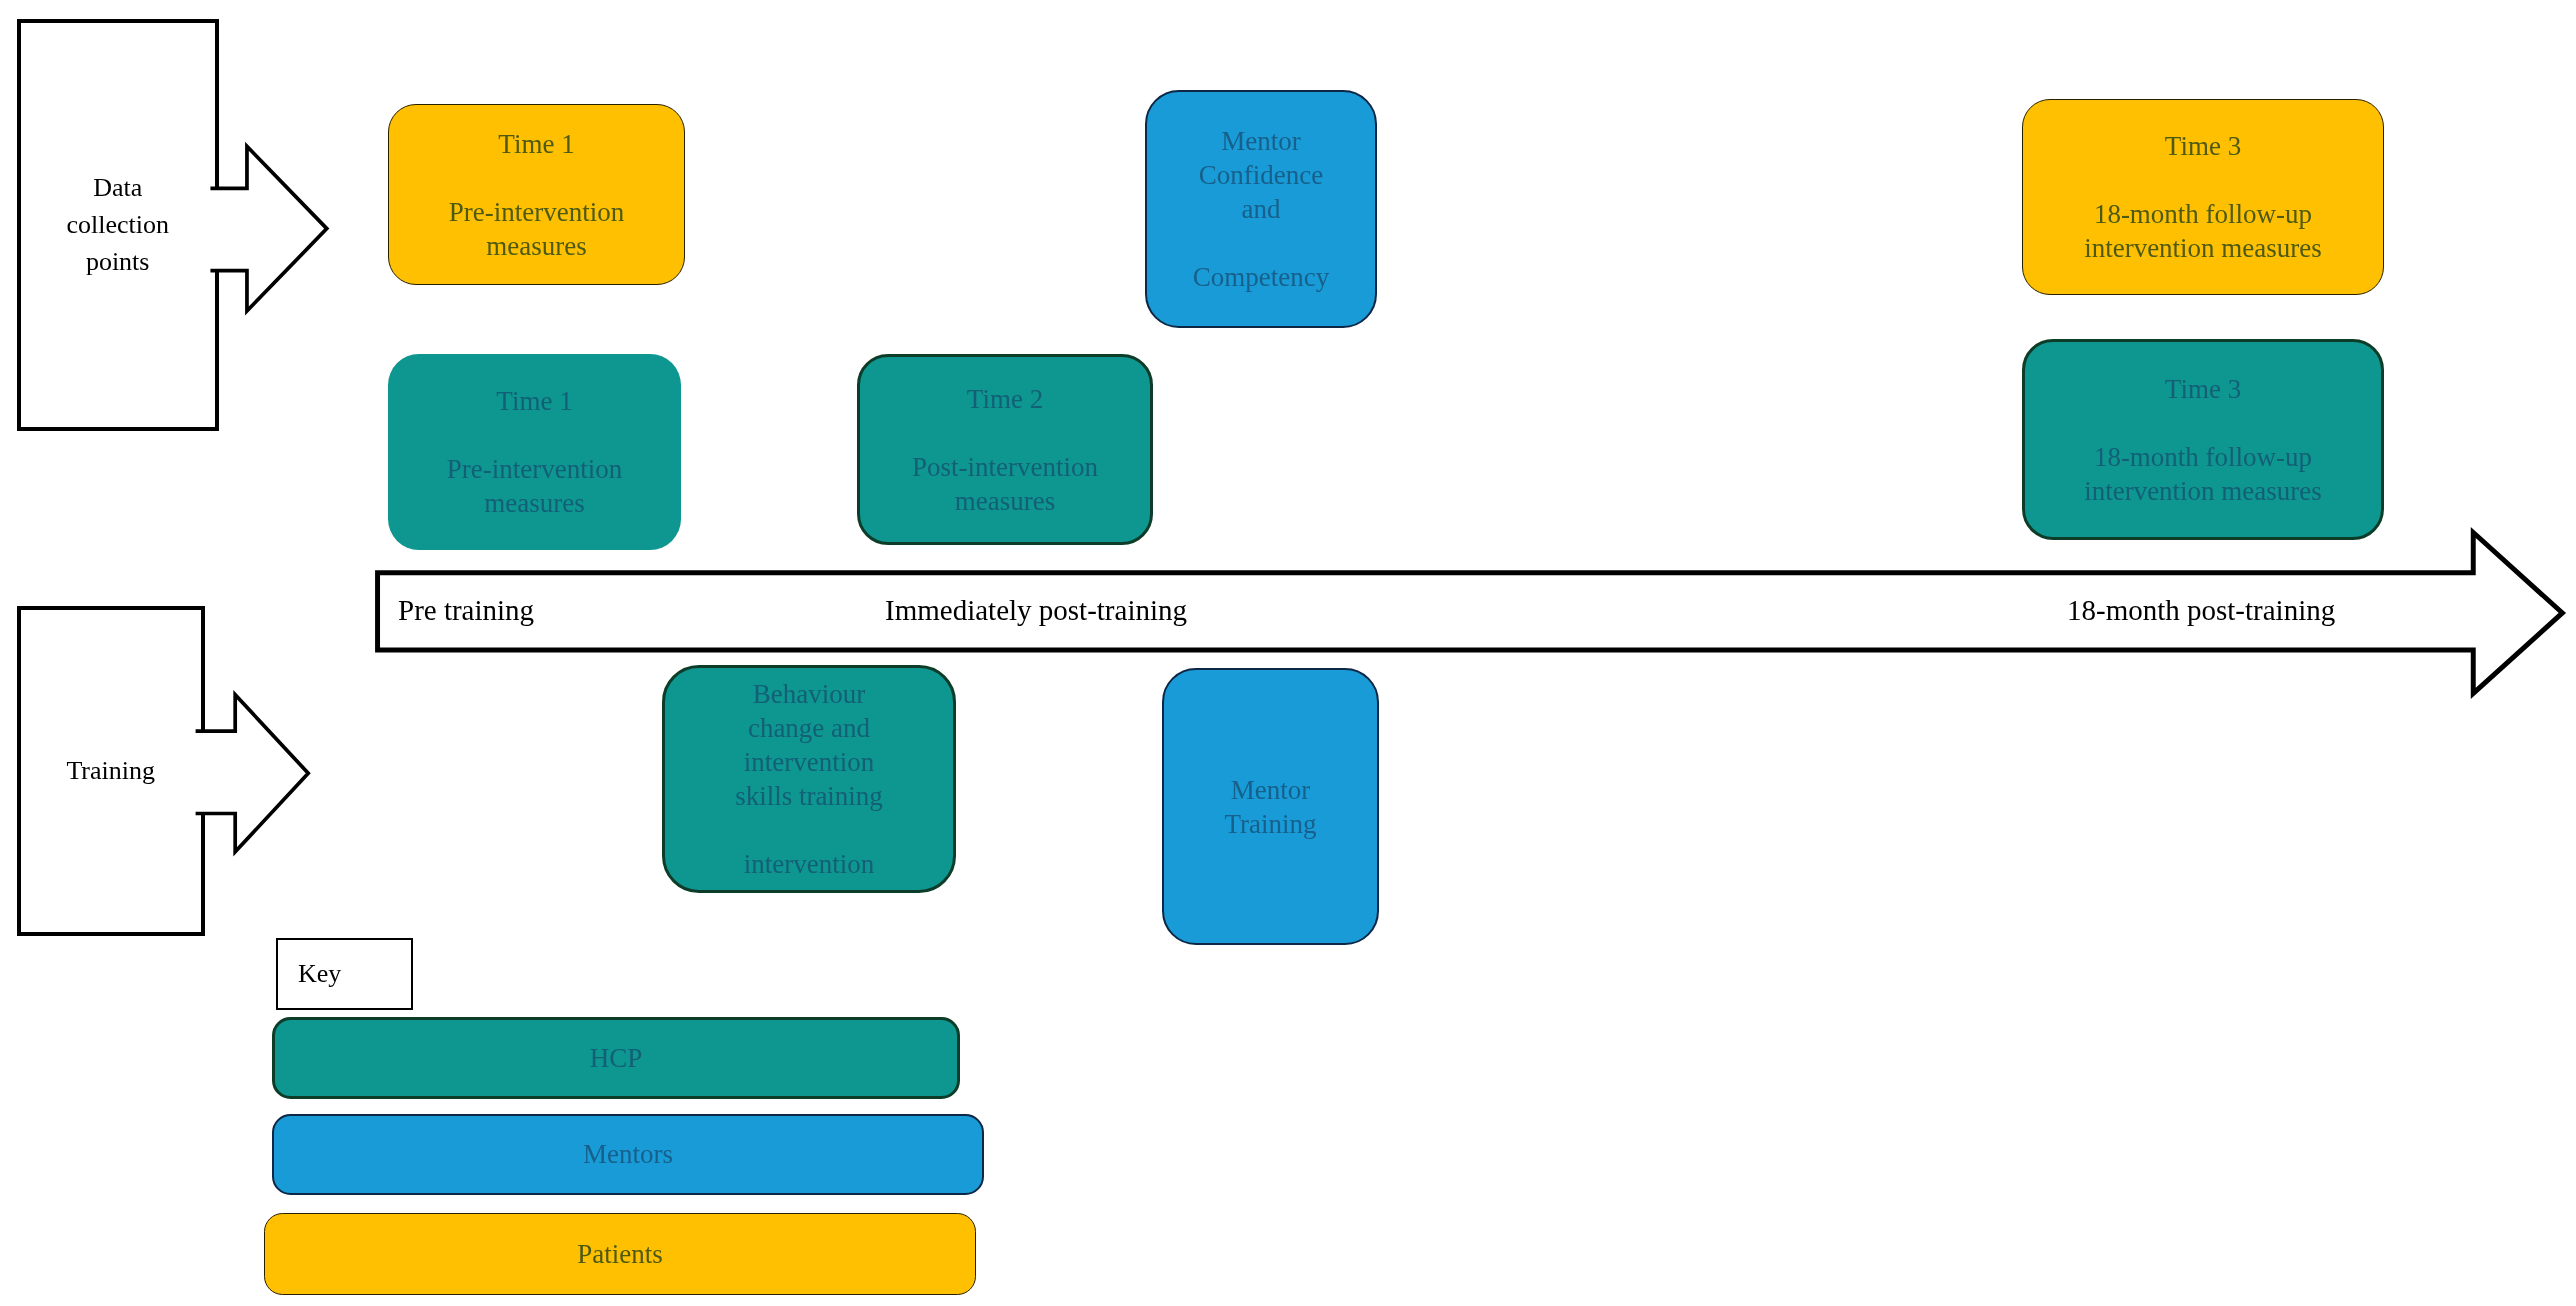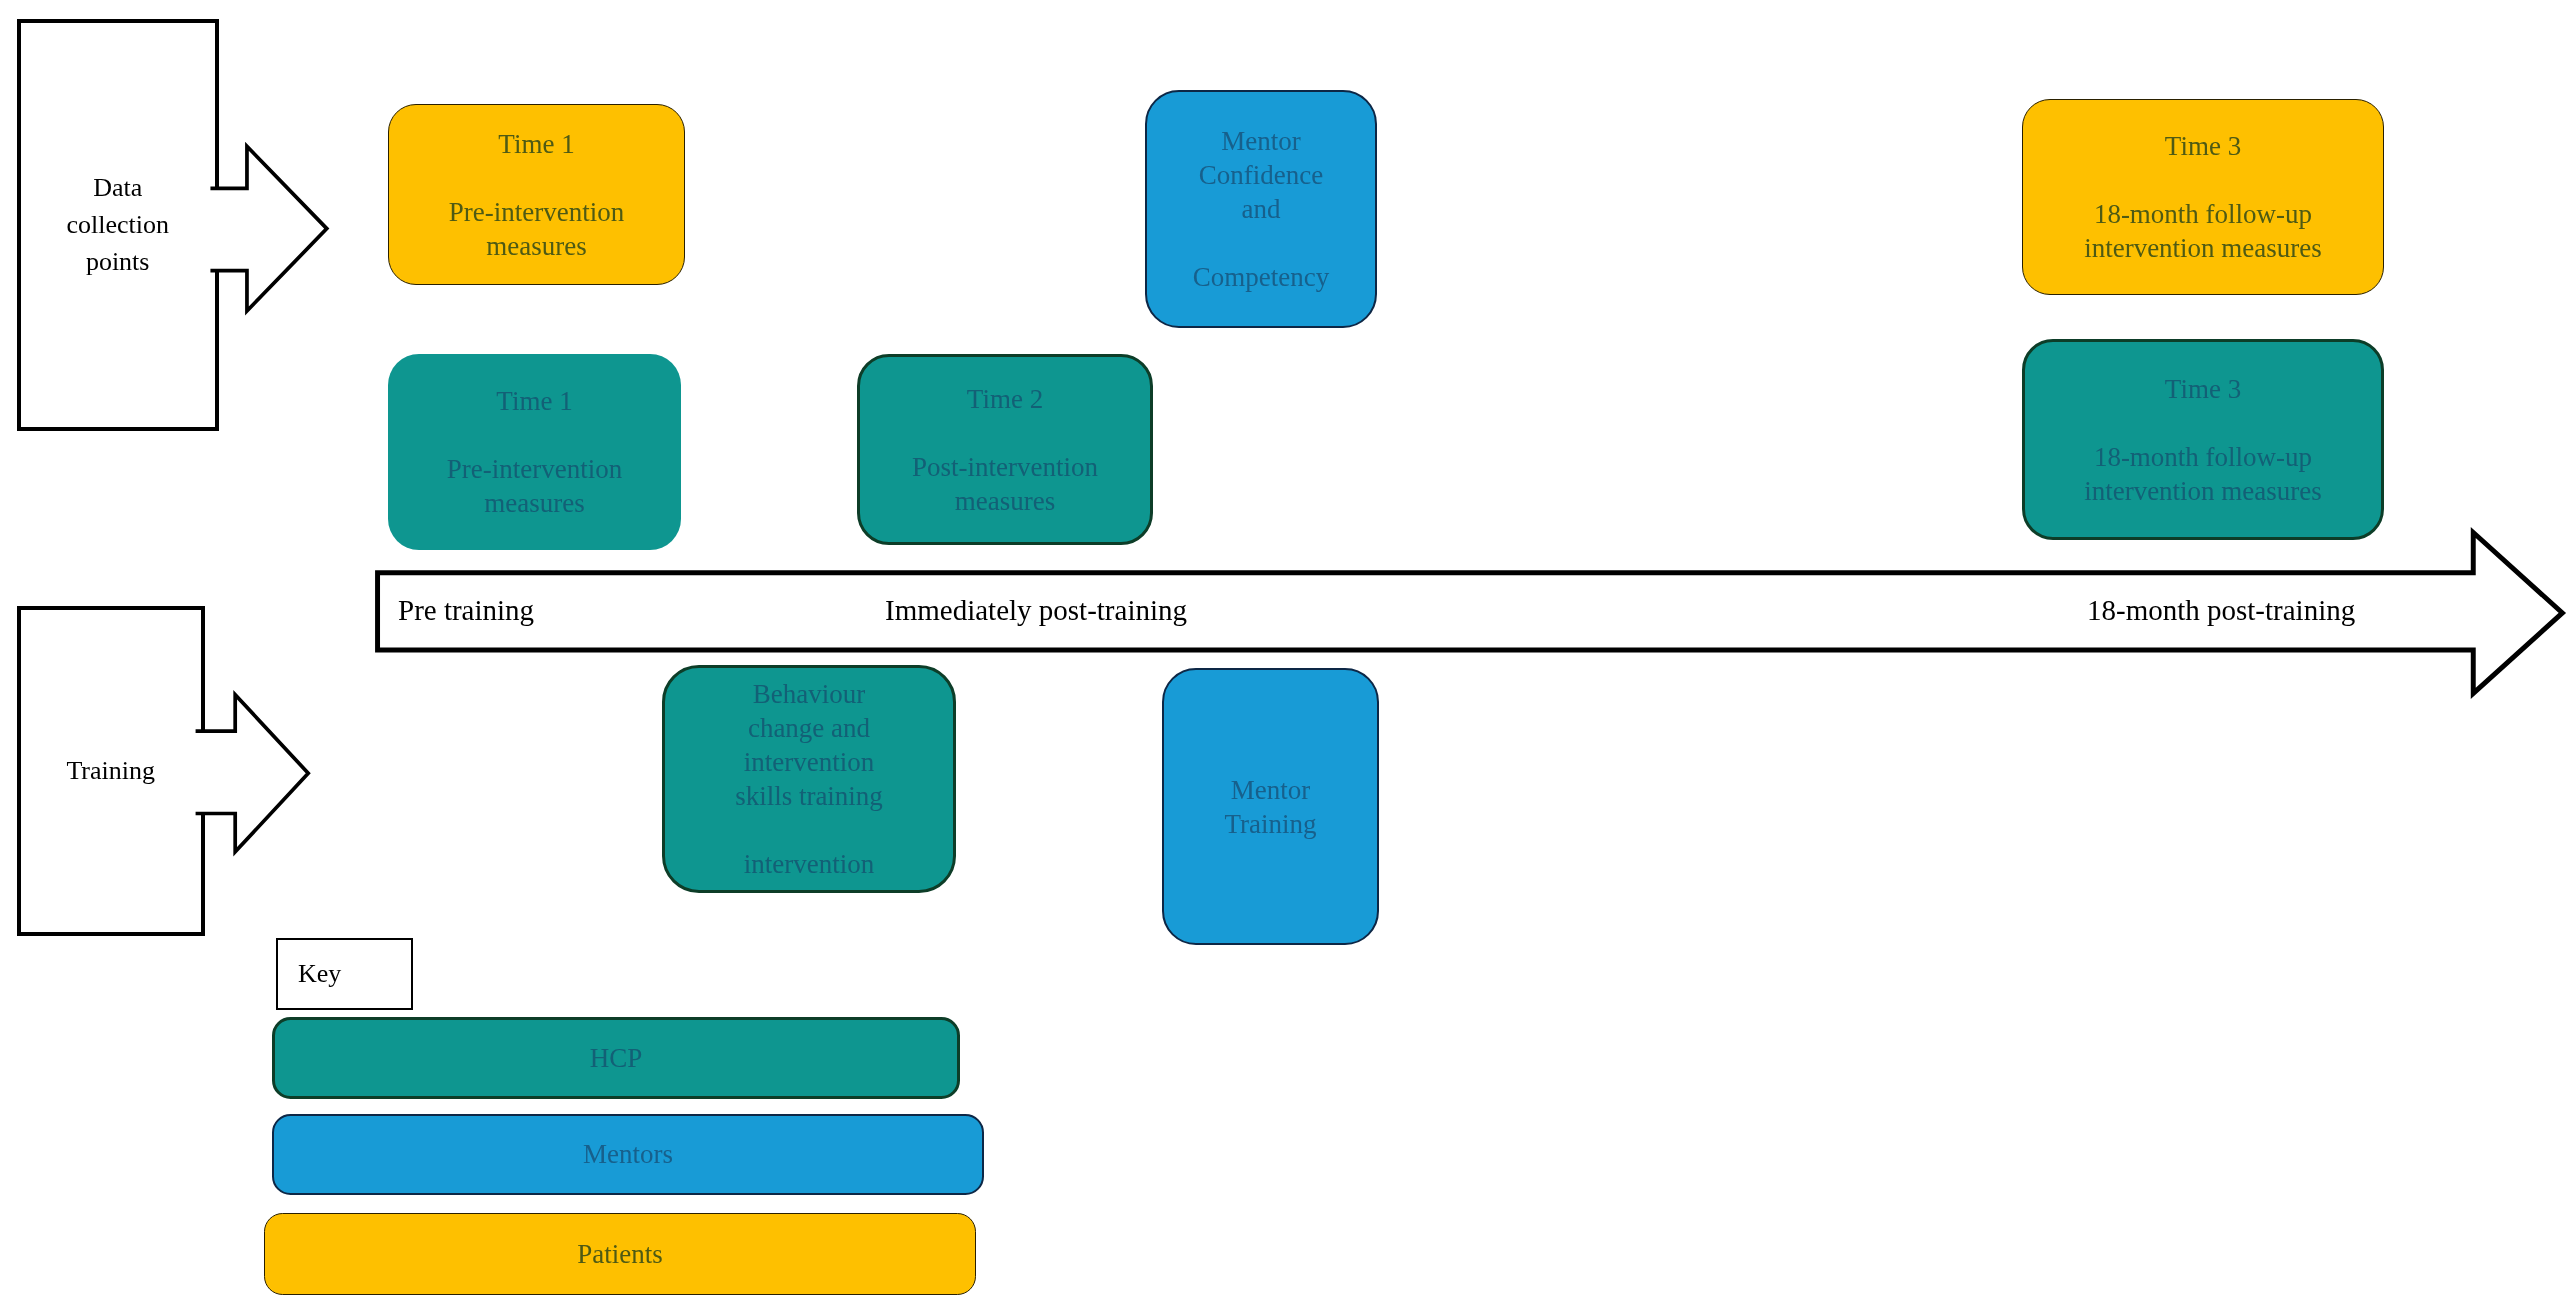--- a/index.html
+++ b/index.html
@@ -65,37 +65,37 @@
 
     <path d="M 340,304 H 399 V 236 L 528,369 L 399,502 V 437 H 340" fill="#ffffff" stroke="#000000" stroke-width="6"></path>
 
     <path d="M 316,1181 H 380 V 1122 L 498,1249 L 380,1376 V 1314 H 316" fill="#ffffff" stroke="#000000" stroke-width="6"></path>
 
     <path d="M 610,925 L 3996,925 L 3996,860 L 4140,990 L 3996,1120 L 3996,1050 L 610,1050 Z" fill="#ffffff" stroke="#000000" stroke-width="8"></path>
   </svg>
 
   <div class="tl-label" style="left:398px;top:594px;">Pre training</div>
   <div class="tl-label" style="left:885px;top:594px;">Immediately post-training</div>
-  <div class="tl-label" style="left:2067px;top:594px;margin-left:20px;">18-month post-training</div>
+  <div class="tl-label" style="left:2067px;top:594px;">18-month post-training</div>
 
   <div class="rbox patient r45" style="left:388px;top:104px;width:297px;height:181px;">
       <div class="line">Time 1</div>
       <div class="line">&nbsp;</div>
       <div class="line">Pre-intervention</div>
       <div class="line">measures</div>
     </div>
 
   <div class="rbox hcp noborder r50" style="left:388px;top:354px;width:293px;height:196px;">
       <div class="line">Time 1</div>
       <div class="line">&nbsp;</div>
       <div class="line">Pre-intervention</div>
       <div class="line">measures</div>
     </div>
 
-  <div class="rbox hcp r50" style="left:857px;top:354px;width:296px;height:191px;border-radius:32px;">
+  <div class="rbox hcp r50" style="left:857px;top:354px;width:296px;height:191px;">
       <div class="line">Time 2</div>
       <div class="line">&nbsp;</div>
       <div class="line">Post-intervention</div>
       <div class="line">measures</div>
     </div>
 
   <div class="rbox mentor r55" style="left:1145px;top:90px;width:232px;height:238px;">
       <div class="line">Mentor</div>
       <div class="line">Confidence</div>
       <div class="line">and</div>

